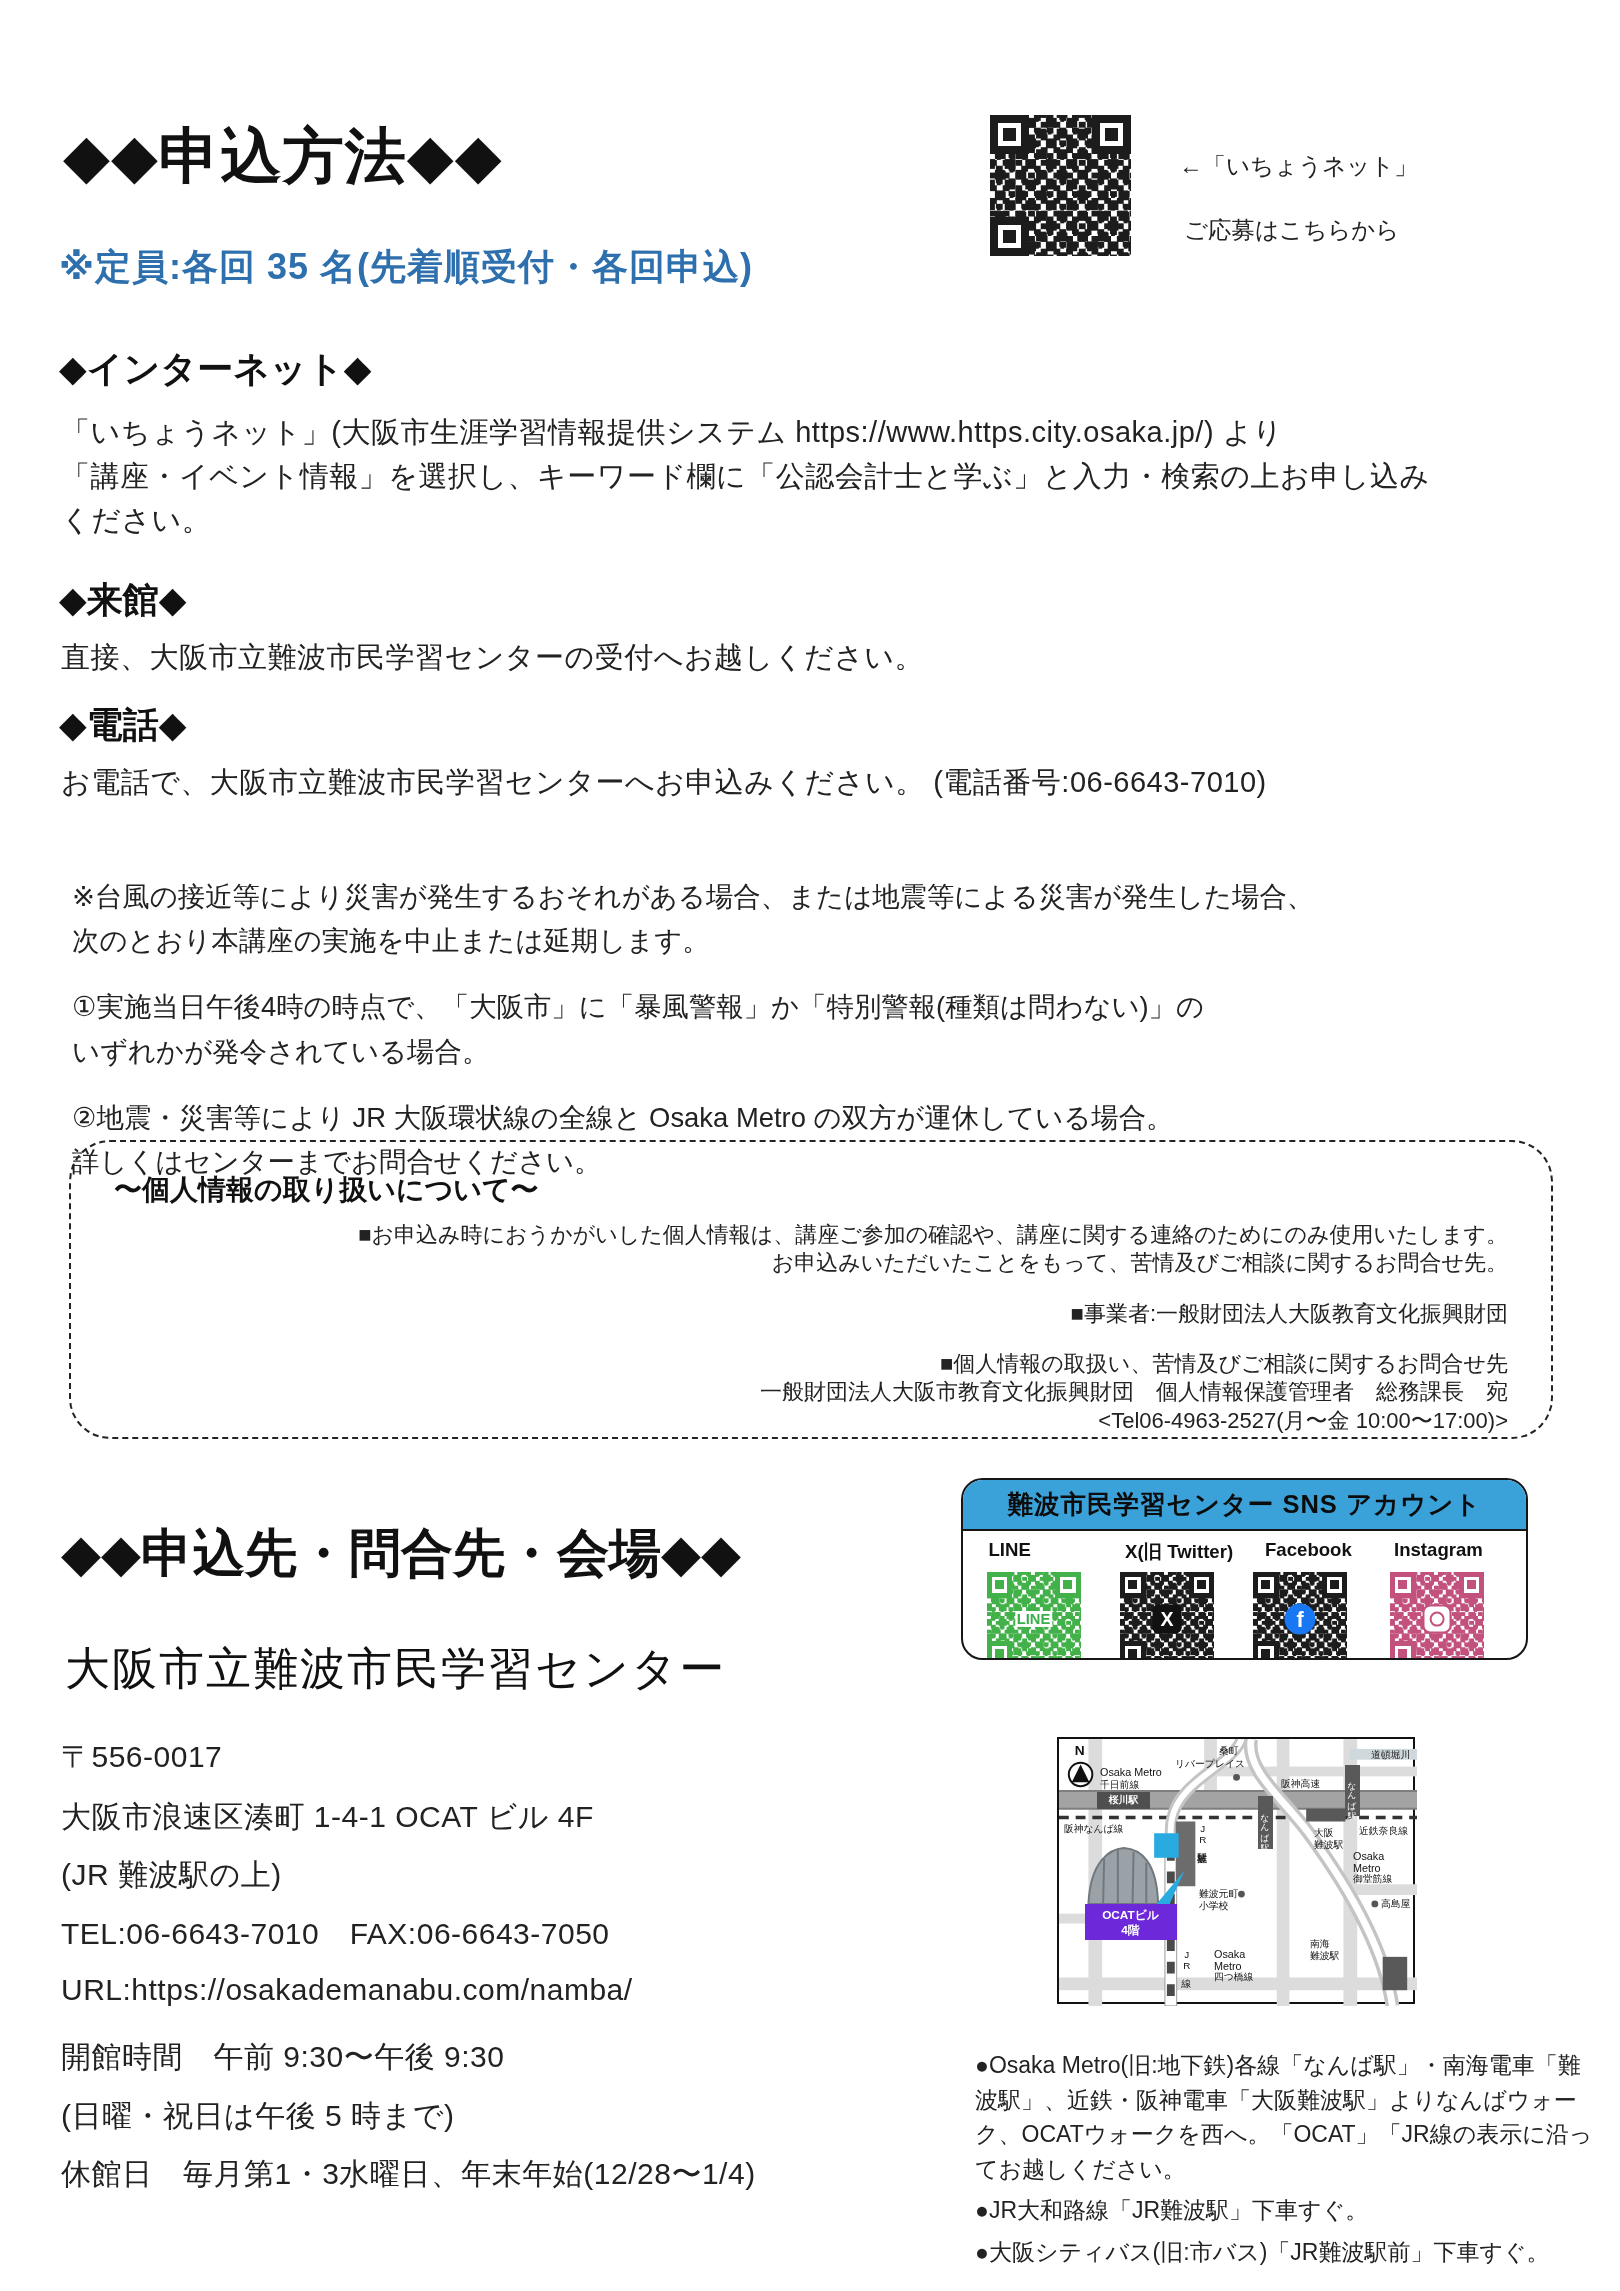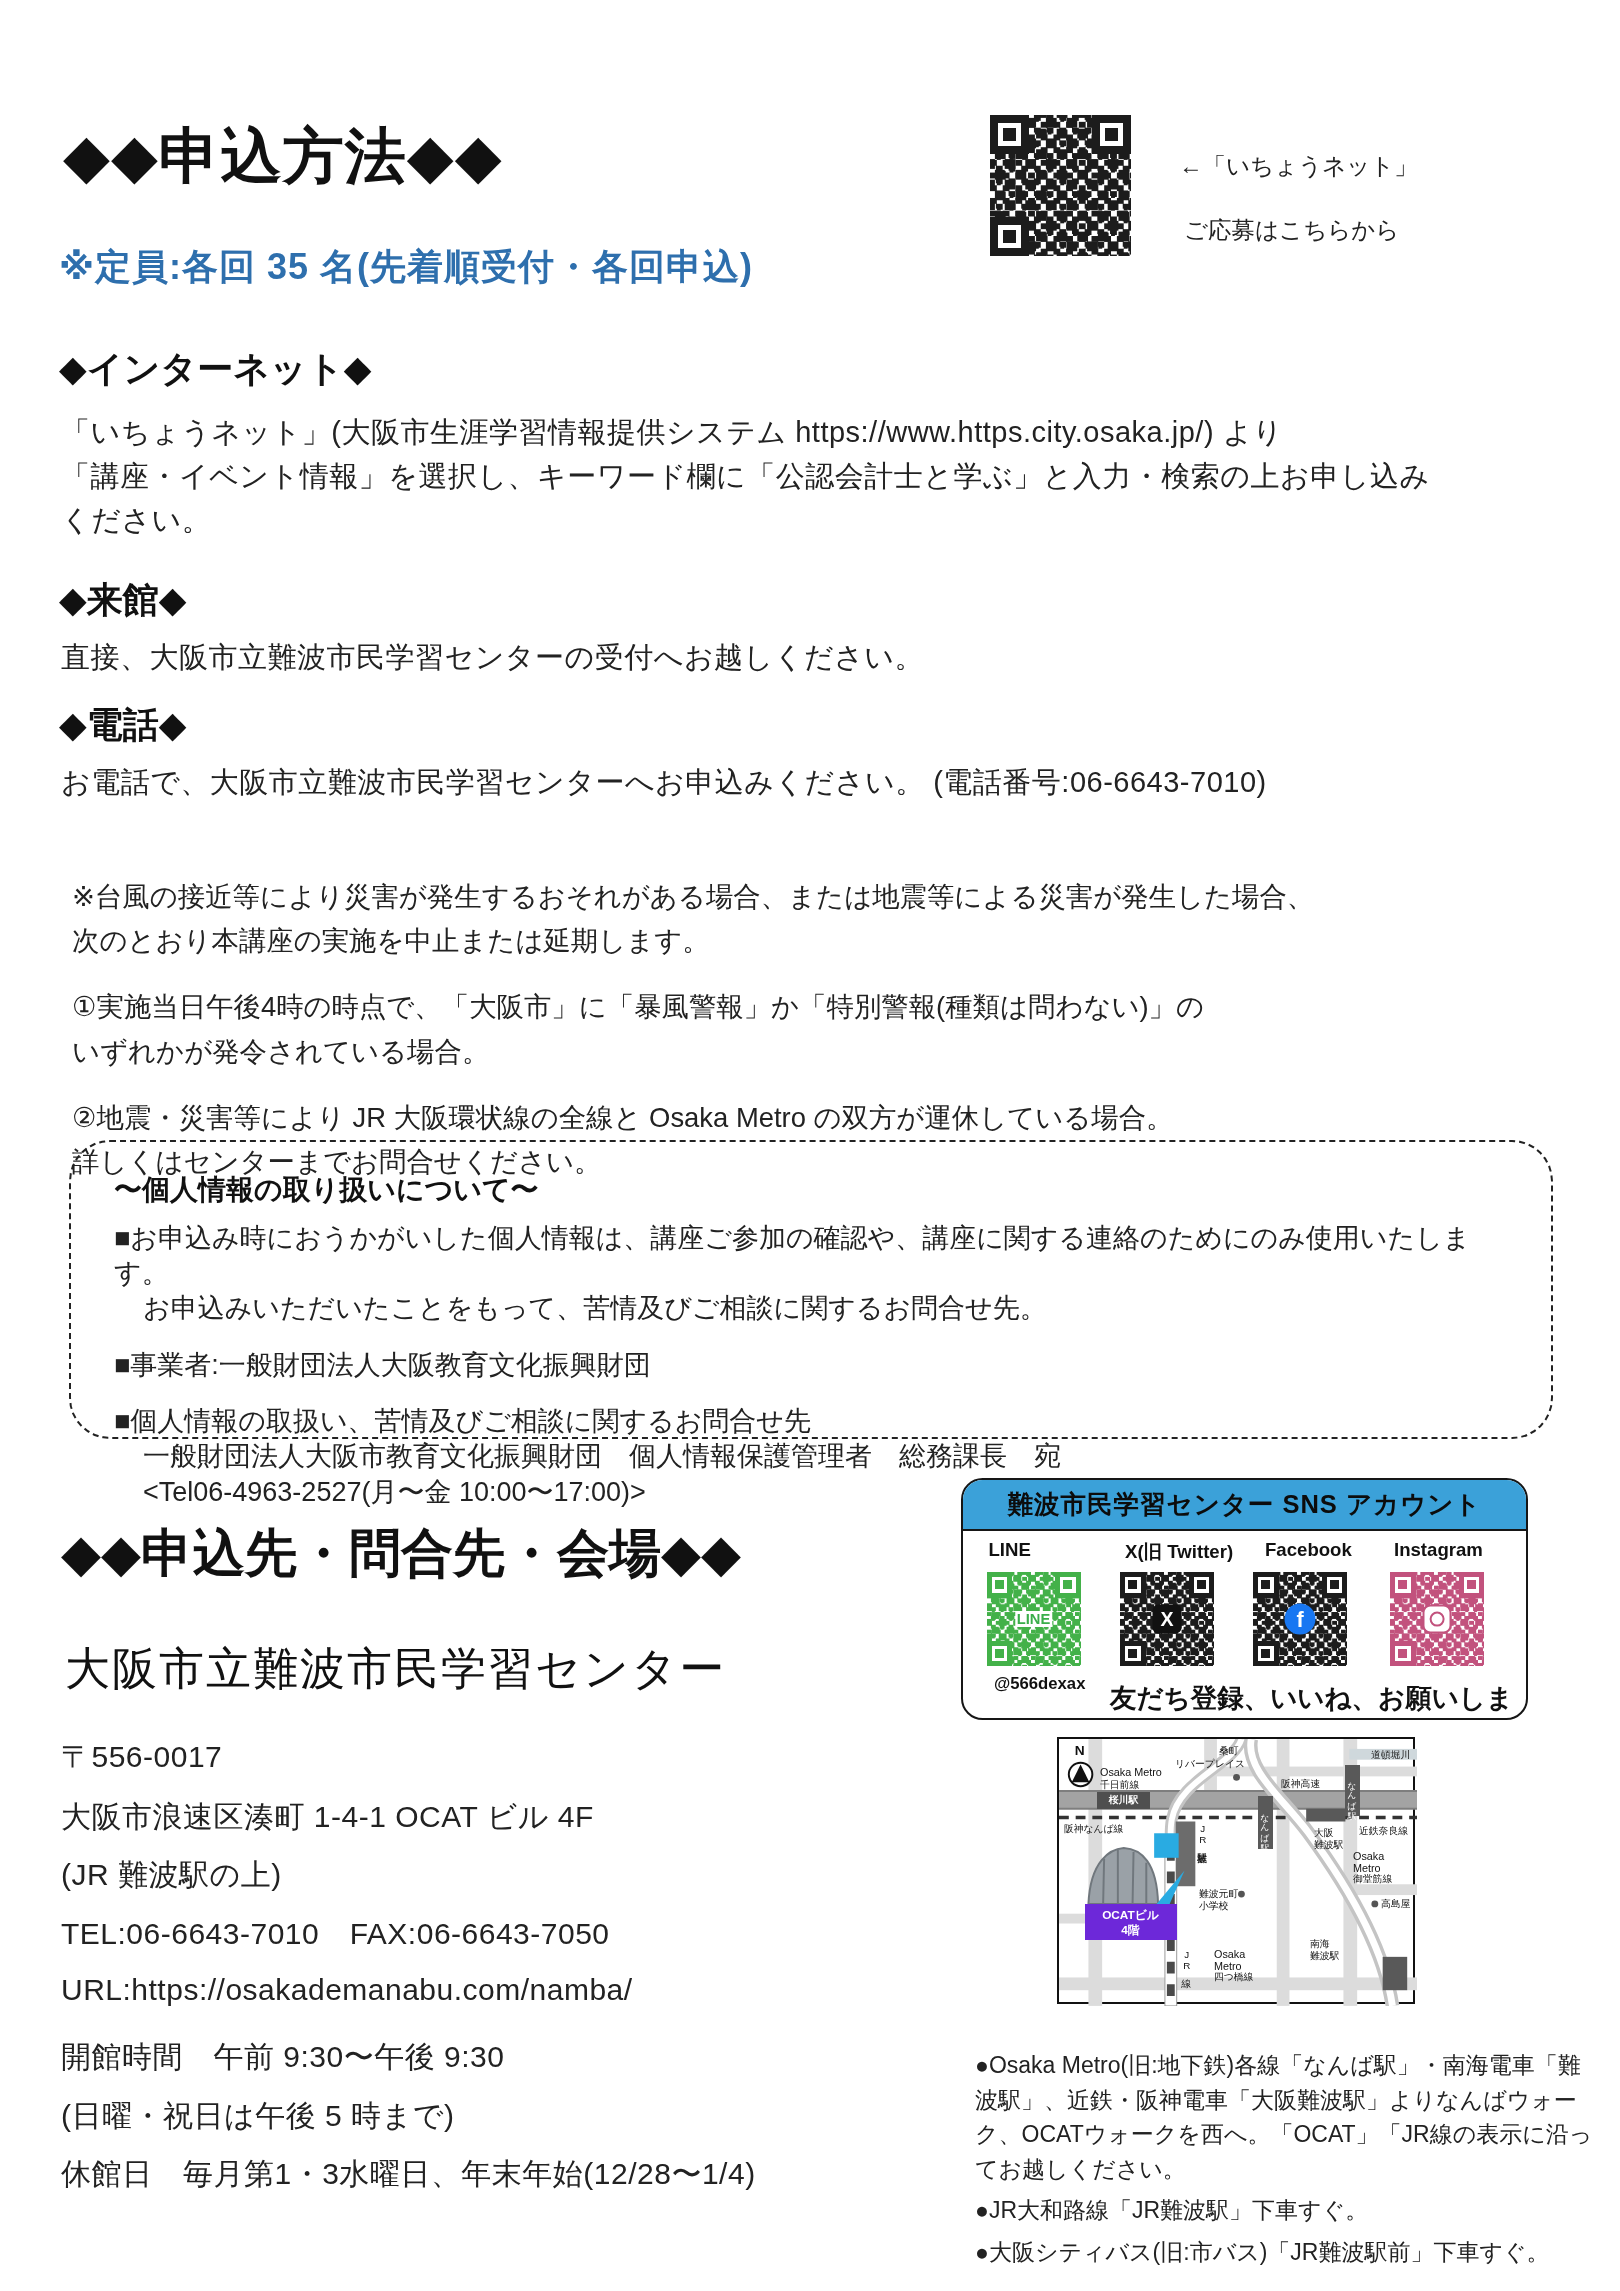--- a/index.html
+++ b/index.html
@@ -39,31 +39,31 @@
   .h-phone { left:59px; top:701px; }
   .p-phone { left:61px; top:760px; width:1509px; }
 
   .disaster { left:72px; top:875px; width:1470px; font-size:27.4px; color:#222; line-height:1.62; }
   .disaster p { margin-bottom:21.6px; }
 
   
   .privacy { left:69px; top:1140px; width:1484px; height:299px; border:2.9px dashed #222;
              border-radius:41px; padding:29px 43px; }
   .privacy .ph { font-size:28px; font-weight:bold; color:#111; margin-bottom:11.8px; }
-  .privacy .pl { font-size:27px; color:#222; line-height:1.3; }
+  .privacy .pl { font-size:22px; color:#222; line-height:1.3;text-align:right; }
   .privacy .ind { padding-left:29px; }
   .privacy .gap { margin-top:21.6px; }
 
   
   .venue-head { left:61px; top:1519px; font-size:52px; font-weight:bold; color:#111; }
   .venue-name { left:65px; top:1639px; font-size:45px; color:#111; letter-spacing:2px; }
   .venue-line { font-size:30px; color:#222; letter-spacing:0.5px; }
 
   
-  .sns { left:961px; top:1478px; width:567px; height:242px; background:#fff;
+  .sns { left:961px; top:1478px; width:567px; height:182px; background:#fff;
          border:2.9px solid #161616; border-radius:21.6px; overflow:hidden; }
   .sns-header { height:51px; background:#3ba1d9; border-bottom:2.9px solid #161616;
                 display:flex; align-items:center; justify-content:center;
                 font-size:25.5px; font-weight:bold; color:#0c0c0c; letter-spacing:1px; }
   .sns-cols { position:relative; height:188px; }
   .sns-label { position:absolute; top:7.8px; font-size:18.6px; font-weight:bold; color:#111; }
   .sns-qr { top:41px; width:94px; height:94px; --c1:8.8px; --c2:14.7px; --fs:25.5px; --fb:5.9px; }
   .sns-handle { position:absolute; top:143px; font-size:16.7px; font-weight:bold; color:#111; }
   .sns-footer { position:absolute; left:147px; top:149px; font-size:26.5px; font-weight:bold; color:#111; }
 

